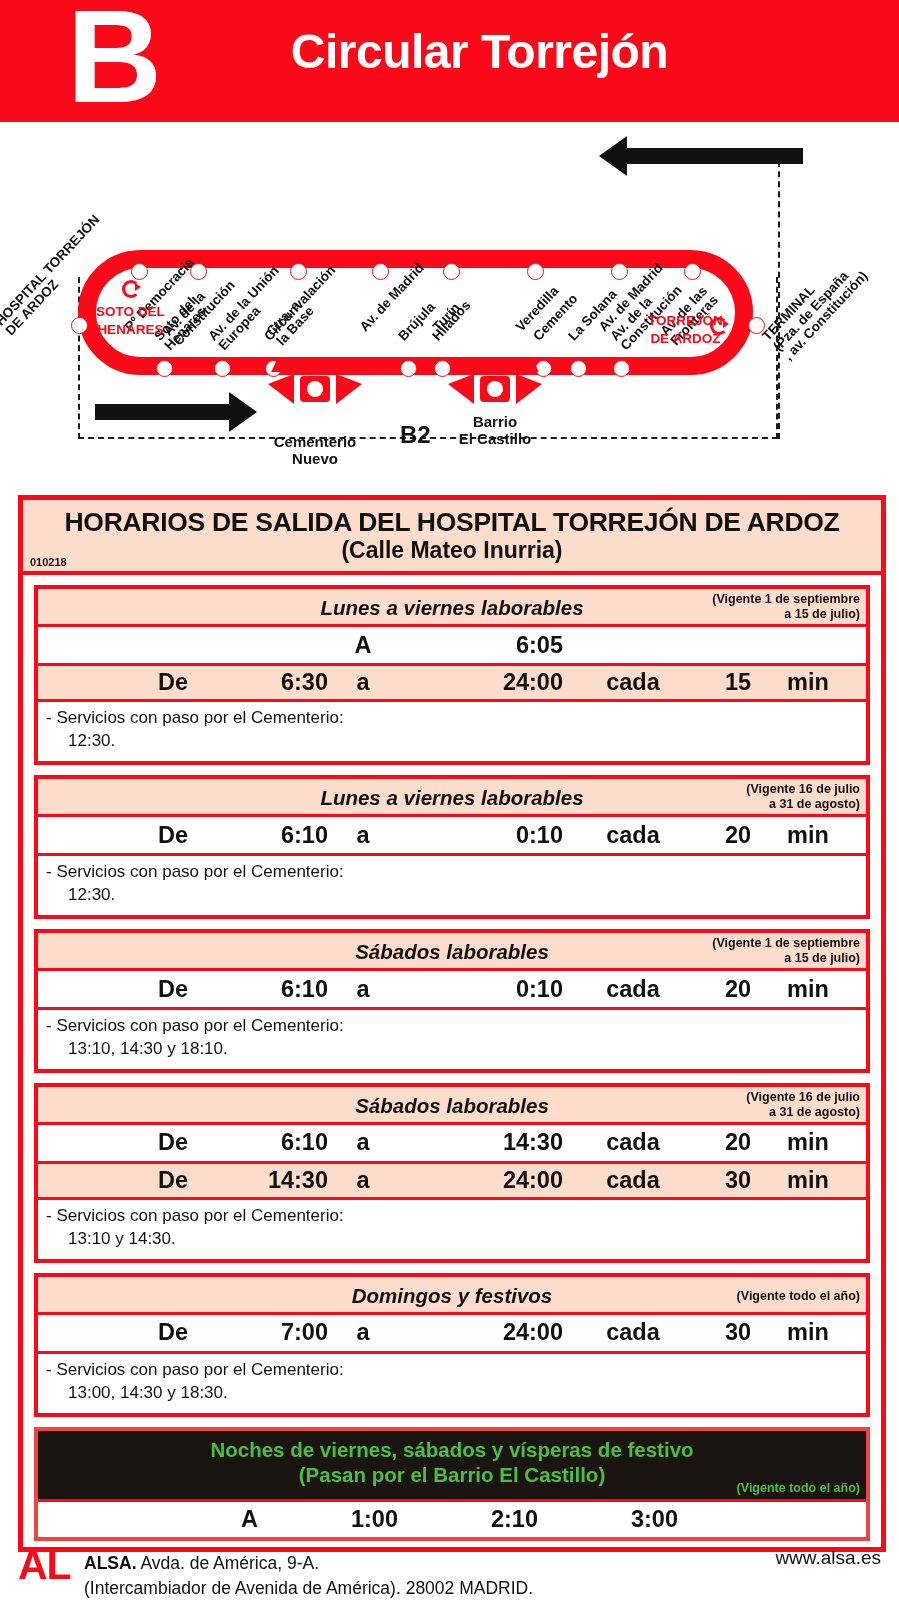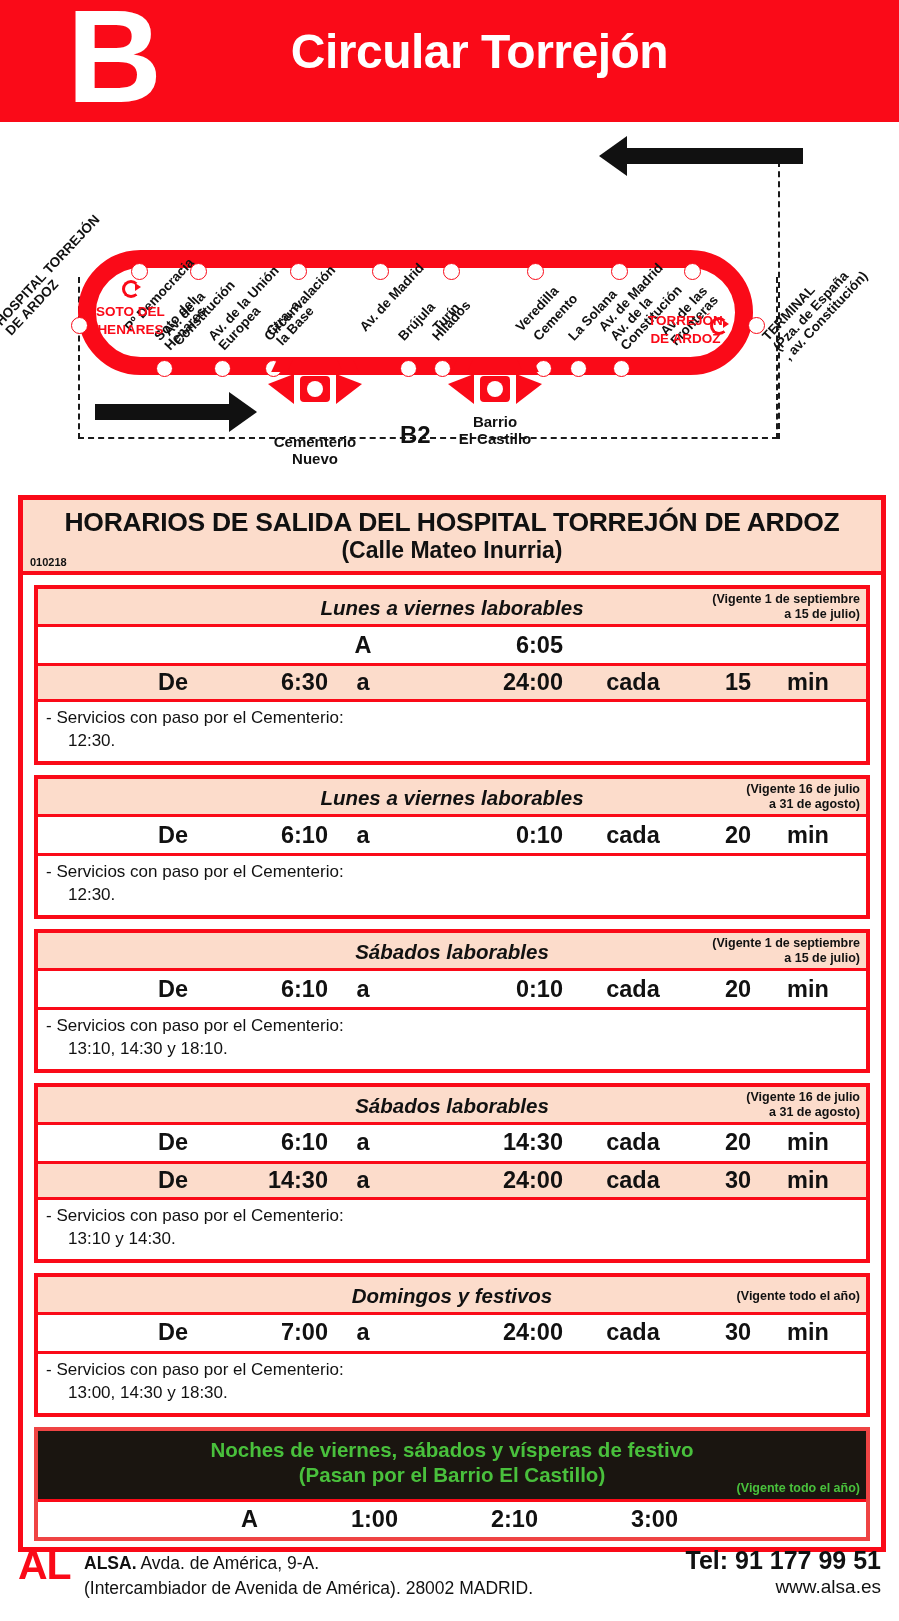--- a/index.html
+++ b/index.html
@@ -515,18 +515,17 @@
 
   </div>
 
   <div class="footer">
     <div class="alsa-logo">AL</div>
     <div class="alsa-addr">
       <div><b>ALSA.</b><span> Avda. de América, 9-A.</span></div>
       <div>(Intercambiador de Avenida de América). 28002 MADRID.</div>
     </div>
     <div class="alsa-contact">
-      <div class="tel">Tel: 91 177 99 51</div>
       <div class="web">www.alsa.es</div>
     </div>
   </div>
 
 </div>
 
 </body></html>

